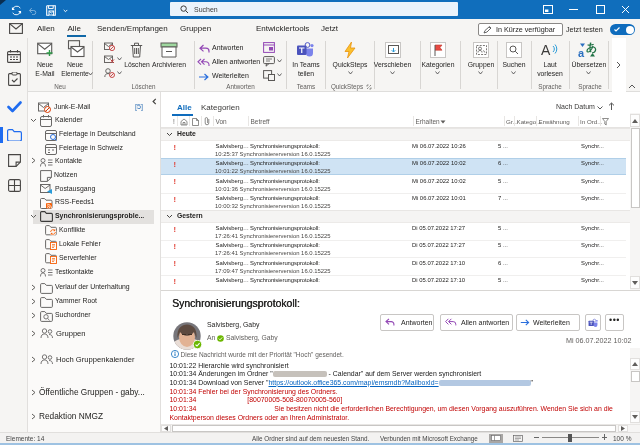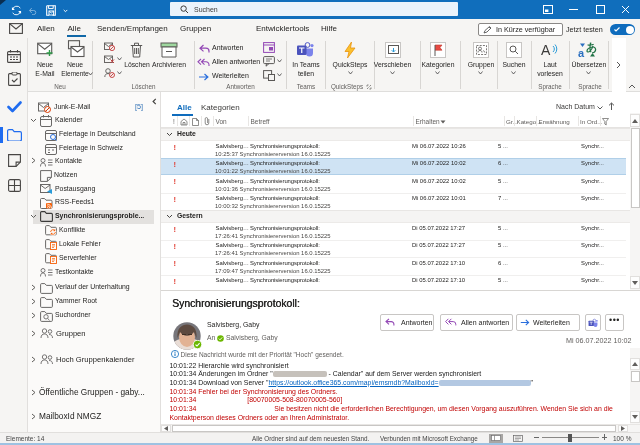--- a/index.html
+++ b/index.html
@@ -57,21 +57,21 @@
  <rect x=".6" y=".6" width="12.8" height="9.8" fill="none" stroke="#484644" stroke-width="1.1"></rect>
  <path d="M.6.6 L7 6 L13.4.6" fill="none" stroke="#484644" stroke-width="1.1"></path>
 </svg>
 <div class="abs" style="left:37px;top:23.5px;font-size:8px;color:#252423;">Allen</div>
 <div class="abs" style="left:67.5px;top:23.5px;font-size:8px;color:#252423;">Alle</div>
 <div class="abs" style="left:67px;top:35px;width:18.5px;height:2px;background:#1168a7;"></div>
 <div class="abs" style="left:97px;top:23.5px;font-size:8px;color:#252423;">Senden/Empfangen</div>
 <div class="abs" style="left:180px;top:23.5px;font-size:8px;color:#252423;">Gruppen</div>
 <div class="abs" style="left:218px;top:8px;font-size:8px;color:#252423;margin-top:40px;">Ansicht</div>
 <div class="abs" style="left:256px;top:23.5px;font-size:8px;color:#252423;">Entwicklertools</div>
-<div class="abs" style="left:321px;top:23.5px;font-size:8px;color:#252423;">Hilfe</div>
+<div class="abs" style="left:321px;top:23.5px;font-size:8px;color:#252423;">Jetzt</div>
 
 <div class="abs" style="left:478px;top:22.5px;width:85px;height:13px;border:1px solid #8a8886;border-radius:2px;background:#fff;"></div>
 <svg class="abs" style="left:483px;top:25.5px" width="9" height="8" viewBox="0 0 9 8">
  <path d="M1 7 L2 4.5 L6.5.5 L8 2 L4 6 Z M6 1 L7.5 2.5" fill="none" stroke="#444" stroke-width=".8"></path>
 </svg>
 <div class="abs" style="left:496px;top:24.5px;font-size:7.2px;color:#252423;">In Kürze verfügbar</div>
 <div class="abs" style="left:566px;top:24.5px;font-size:7.2px;color:#252423;">Jetzt testen</div>
 <div class="abs" style="left:610px;top:24px;width:25px;height:11px;background:#0f6cbd;border-radius:6px;"></div>
 <svg class="abs" style="left:614px;top:27px" width="6" height="5" viewBox="0 0 6 5">
  <path d="M.5 2.5 L2 4 L5.5.5" fill="none" stroke="#fff" stroke-width="1.2"></path>
@@ -434,21 +434,21 @@
  <path d="M1 10 c0-3 1.6-4 3.5-4 s3.5 1 3.5 4 M9 6.5 c2 0 3.5.9 3.5 3.5" fill="none" stroke="#696766" stroke-width=".9"></path>
 </svg>
 <div class="abs" style="left:56px;top:355px;font-size:7.6px;color:#252423;">Hoch Gruppenkalender</div>
 <svg class="abs" style="left:31px;top:388.5px" width="5" height="7" viewBox="0 0 5 7">
     <path d="M1 1 l3 2.5 L1 6" fill="none" stroke="#605e5c" stroke-width="1"></path>
   </svg>
 <div class="abs" style="left:39px;top:386.5px;font-size:8.3px;color:#252423;">Öffentliche Gruppen - gaby...</div>
 <svg class="abs" style="left:31px;top:413px" width="5" height="7" viewBox="0 0 5 7">
     <path d="M1 1 l3 2.5 L1 6" fill="none" stroke="#605e5c" stroke-width="1"></path>
   </svg>
-<div class="abs" style="left:39px;top:411px;font-size:8.3px;color:#252423;">MailboxId NMGZ</div>
+<div class="abs" style="left:39px;top:411px;font-size:8.3px;color:#252423;">Redaktion NMGZ</div>
 
 <div class="abs" id="list" style="left:161px;top:92px;width:479px;height:198px;background:#fff;"></div>
 
 <div class="abs" style="left:177px;top:103px;font-size:8px;font-weight:bold;color:#0f6cbd;">Alle</div>
 <div class="abs" style="left:171.5px;top:114px;width:21px;height:2px;background:#0f6cbd;"></div>
 <div class="abs" style="left:201px;top:103px;font-size:8px;color:#3b3a39;">Kategorien</div>
 <div class="abs" style="left:556px;top:102.5px;font-size:7px;color:#3b3a39;">Nach Datum</div>
 <svg class="abs" style="left:597px;top:106px" width="6" height="4" viewBox="0 0 6 4">
     <path d="M.5.5 3 3 5.5.5" fill="none" stroke="#444" stroke-width=".9"></path>
   </svg>

